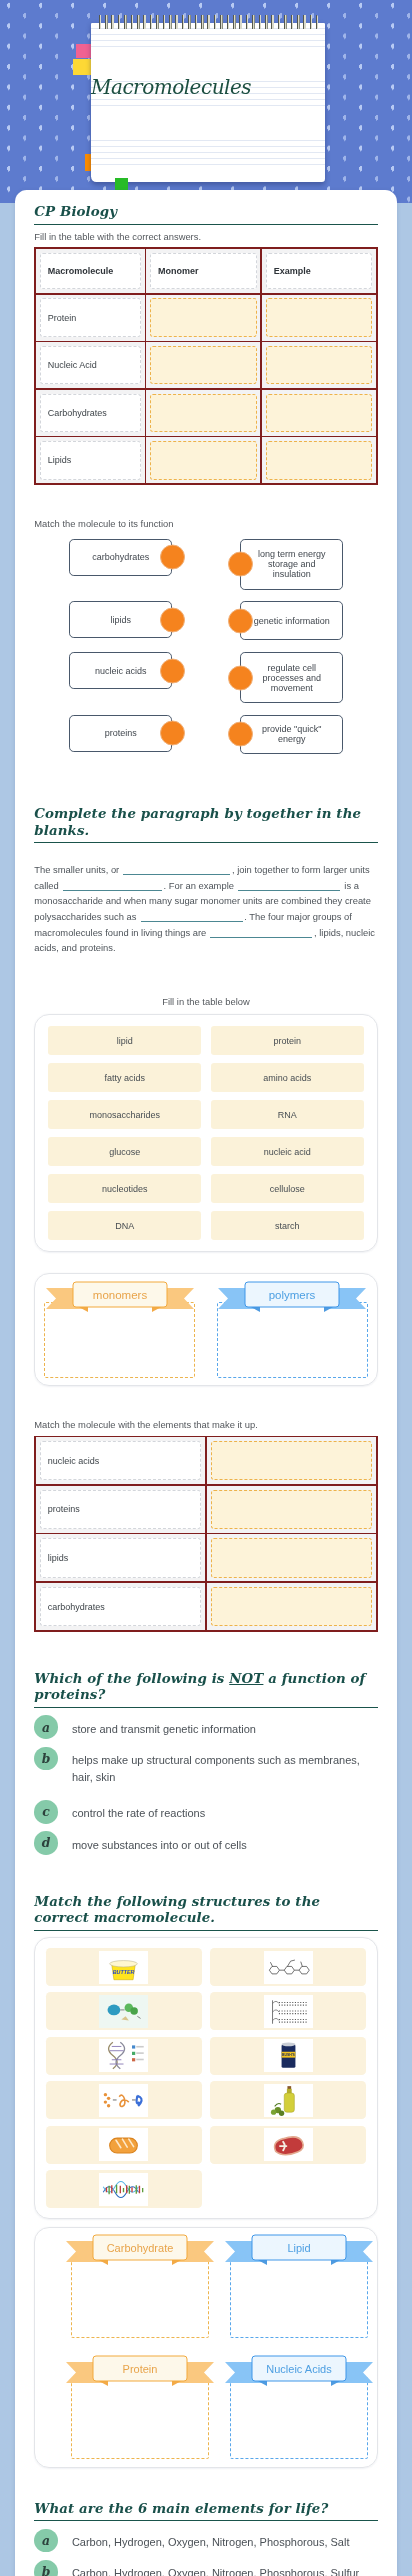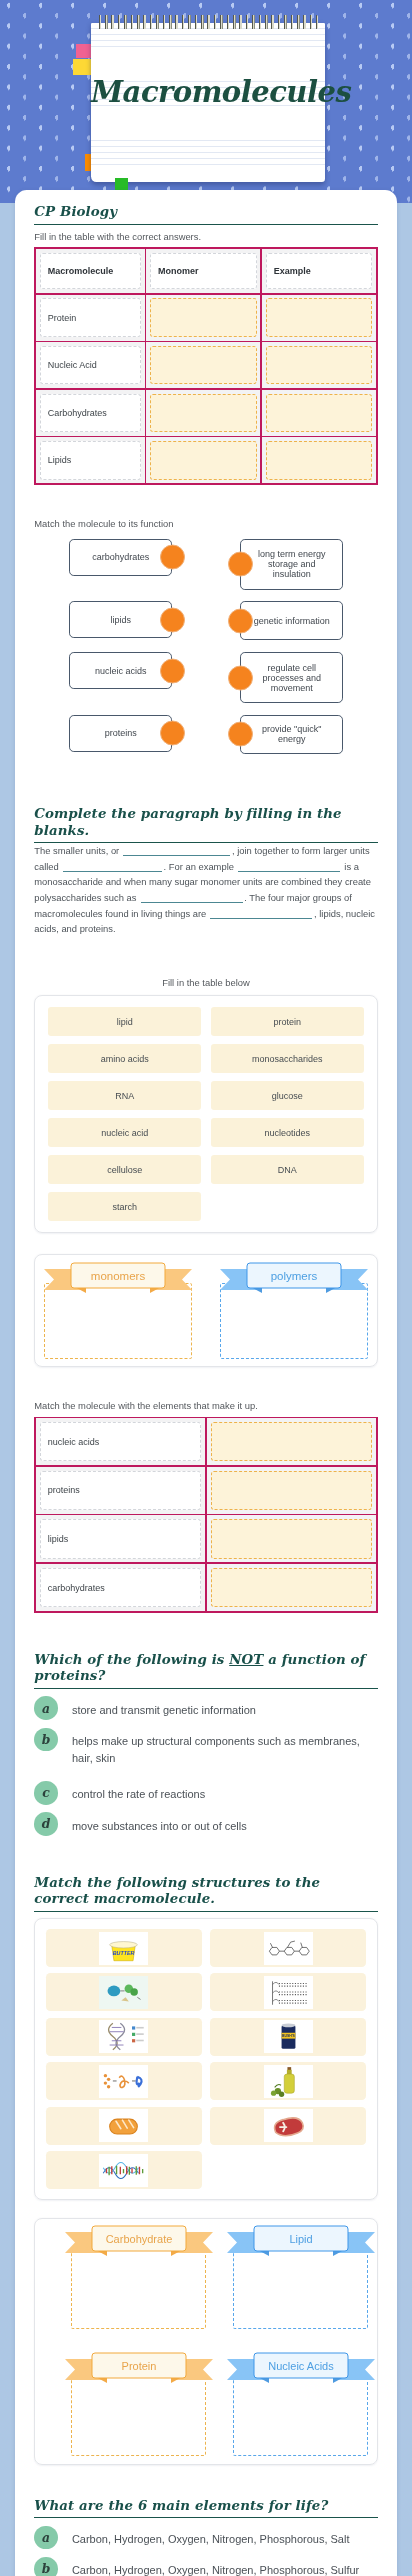--- a/index.html
+++ b/index.html
@@ -13,41 +13,41 @@
       radial-gradient(1.4px 2.9px at 8.6px 5.4px, rgba(214,228,255,.55) 98%, transparent);
     background-size:32px 20.4px, 32px 20.4px;
     background-position:0 0, 16px 10.2px; }
   .notebook { position:absolute; left:91px; top:15px; width:234px; height:169px; }
   .spiral { position:absolute; left:6.4px; top:0; width:221px; height:14px;
     background:repeating-linear-gradient(90deg, transparent 0 1.6px, #55584d 1.6px 2.7px, #d9d9cb 2.7px 3.8px, #8b8e80 3.8px 4.3px, transparent 4.3px 6.4px);
     border-radius:1.6px; }
   .paper { position:absolute; left:0; top:7.5px; width:234px; height:159px;
     background:repeating-linear-gradient(#ffffff 0 5.4px, #e2e8f3 5.4px 5.9px);
     background-color:#fdfdff; box-shadow:0 2.1px 5.4px rgba(20,30,80,.35); border-radius:1.1px 1.1px 3.2px 5.4px; }
-  .title { position:absolute; left:0; right:0; top:52px; text-align:center;
-    font-family:"DejaVu Serif", serif; font-style:italic; font-weight:700;
-    font-size:29px; letter-spacing:-0.5px; color:#1c4f41; }
+  .title { position:absolute; left:0; right:0; top:52px; text-align:left;
+    font-family:"DejaVu Serif", serif; font-style:italic; font-weight:400;
+    font-size:20px; letter-spacing:-0.5px; color:#1c4f41; }
   .tab { position:absolute; }
   .tab-pink   { left:-15px; top:29px;  width:17px; height:14px; background:#f06292; }
   .tab-yellow { left:-18px; top:44px;  width:21.5px; height:16px; background:#fdd835; }
   .tab-orange { left:-6.4px; top:139px; width:10.7px; height:17px; background:#fb8c00; }
   .tab-green  { position:absolute; left:115px; top:178px; width:13px; height:15px; background:#27bb27; }
 
   
   .card { position:relative; margin:-13px 15px 0; width:382px; background:#ffffff;
     border-radius:11.8px; padding:13px 19.3px 16px; box-shadow:0 1.1px 4.3px rgba(60,80,120,.18); }
 
   .script { font-family:"DejaVu Serif", serif; font-style:italic; font-weight:800;
     color:#19504a; font-size:13.4px; letter-spacing:0.1px; line-height:1.25; }
   .rule { border:none; border-top:1.1px solid #1a544b; margin:3.8px 0 0; }
   .prompt { font-size:9.4px; color:#54585d; }
   .notu { text-decoration:underline; }
 
   
-  .tbl { background:#be185d; padding:1.6px; display:grid; grid-gap:1.6px; margin-top:5.4px; }
+  .tbl { background:#7f1d1d; padding:1.6px; display:grid; grid-gap:1.6px; margin-top:5.4px; }
   .tbl1 { grid-template-columns:1fr 1.05fr 1.05fr; }
   .tbl2 { grid-template-columns:1fr 1fr; }
   .tcell { background:#f3f3f4; padding:3.8px; }
   .h1 { height:44px; } .h2 { height:46px; } .h3 { height:47px; }
   .inbox { width:100%; height:100%; background:#fff; border:1.1px dashed #d3d6db; border-radius:3.2px;
     display:flex; align-items:center; padding-left:7px; font-size:9px; color:#3e4449; }
   .inbox.hd { font-weight:bold; color:#2e3338; }
   .abox { width:100%; height:100%; background:#fdf3d9; border:1.1px dashed #edb24b; border-radius:3.2px; }
 
   
@@ -55,51 +55,51 @@
   .mrow.first { margin-top:9.7px; }
   .mbox { position:relative; border:0.7px solid #49586b; border-radius:4.8px; background:#fff;
     display:flex; align-items:center; justify-content:center; text-align:center;
     font-size:9px; color:#41474e; padding:3.2px 7.5px; }
   .mh68 { height:37px; } .mh72 { height:39px; } .mh98 { height:51px; }
   .dot { position:absolute; top:50%; transform:translateY(-50%); width:25px; height:25px;
     border-radius:50%; background:#f5831e; border:1.1px solid #f1b078; }
   .dot.r { right:-13.4px; } .dot.l { left:-13.4px; }
 
   
-  .para { margin-top:0; width:345px; font-size:9.4px; line-height:15.6px; color:#4e545a; }
+  .para { margin-top:19px; width:345px; font-size:9.4px; line-height:15.6px; color:#4e545a; }
   .blank { display:inline-block; height:10.7px; border-bottom:1.1px solid #4c8792; vertical-align:-2.1px; margin:0 1.6px; }
   .b200{width:107px;} .b185{width:99px;} .b190{width:102px;}
 
   
-  .subcard { border:0.8px solid #e3e5e9; border-radius:8px; box-shadow:0 0.5px 1.6px rgba(60,80,120,.08); }
+  .subcard { border:0.8px solid #e3e5e9; border-radius:15px; box-shadow:0 0.5px 1.6px rgba(60,80,120,.08); }
   .bankcard { margin-top:7.5px; padding:10.7px 13px; display:grid; grid-template-columns:1fr 1fr; gap:8px 9.7px; }
   .chip { height:29px; background:#fbf2d9; border-radius:3.2px; display:flex; align-items:center;
     justify-content:center; font-size:9px; color:#474d52; }
 
   
-  .sortcard { margin-top:21.5px; padding:8.6px 7.5px 7.5px; display:grid; grid-template-columns:1fr 1fr; gap:25px; }
+  .sortcard { margin-top:21.5px; padding:8.6px 7.5px 7.5px; display:grid; grid-template-columns:1fr 1fr; gap:19px; }
   .bblock { position:relative; height:95px; }
   .bblock2 { height:102px; }
   .zone { position:absolute; left:1.1px; right:1.1px; top:19.3px; bottom:0; border-radius:2.1px; border:1.1px dashed; background:#fff; }
   .zone.oz { border-color:#edb44e; } .zone.bz { border-color:#58a7eb; }
   .ribbon { position:absolute; top:-4.3px; left:50%; transform:translateX(-50%); z-index:2; }
 
   
   .opt { display:flex; gap:14px; margin-top:7.5px; align-items:flex-start; }
   .letter { flex:0 0 23.6px; width:23.6px; height:23.6px; border-radius:50%; background:#85caa9;
     display:flex; align-items:center; justify-content:center;
     font-family:"DejaVu Serif", serif; font-style:italic; font-weight:bold; font-size:12.4px; color:#2c423c; }
   .otext { font-size:11px; color:#4b5157; line-height:1.55; padding-top:5.4px; max-width:301px; }
 
   
   .imgcard { margin-top:6.4px; padding:9.7px 10.7px; display:grid; grid-template-columns:1fr 1fr; gap:6.4px 8.6px; }
   .tile { height:38px; background:#fbf2dc; border-radius:4.3px; display:flex; align-items:center; justify-content:center; }
 
   .mt62 { margin-top:33px; } .mt70 { margin-top:38px; } .mt95 { margin-top:51px; }
-  .mt75 { margin-top:40px;text-align:center; } .mt60 { margin-top:32px; } .mt34 { margin-top:18px;padding-left:35px; } .mt12 { margin-top:6.4px; }
+  .mt75 { margin-top:40px;text-align:center; } .mt60 { margin-top:32px; } .mt34 { margin-top:8px;padding-left:35px; } .mt12 { margin-top:6.4px; }
   .gap2line { margin-top:14px; }
 </style>
 </head>
 <body>
 
 <div class="hero">
   <div class="notebook">
     <div class="tab tab-pink"></div>
     <div class="tab tab-yellow"></div>
     <div class="tab tab-orange"></div>
@@ -205,28 +205,29 @@
     <div class="mbox mh68">
         <span>proteins</span>
         <span class="dot r"></span>
       </div>
     <div class="mbox mh72">
         <span class="dot l"></span>
         <span>provide "quick" energy</span>
       </div>
   </div>
 
-  <h2 class="script mt95">Complete the paragraph by filling in the blanks.</h2>
+  <h2 class="script mt95">Complete the paragraph by together in the blanks.</h2>
   <hr class="rule">
   <p class="para"><span>The smaller units, or </span><span class="blank b200"></span><span>, join together to form larger units called </span><span class="blank b185"></span><span>. For an example </span><span class="blank b190"></span><span> is a monosaccharide and when many sugar monomer units are combined they create polysaccharides such as </span><span class="blank b190"></span><span>. The four major groups of macromolecules found in living things are </span><span class="blank b190"></span><span>, lipids, nucleic acids, and proteins.</span></p>
 
   <p class="prompt mt75">Fill in the table below</p>
   <div class="subcard bankcard">
     <div class="chip">lipid</div>
     <div class="chip">protein</div>
+    <div class="chip">fatty acids</div>
     <div class="chip">amino acids</div>
     <div class="chip">monosaccharides</div>
     <div class="chip">RNA</div>
     <div class="chip">glucose</div>
     <div class="chip">nucleic acid</div>
     <div class="chip">nucleotides</div>
     <div class="chip">cellulose</div>
     <div class="chip">DNA</div>
     <div class="chip">starch</div>
   </div>

